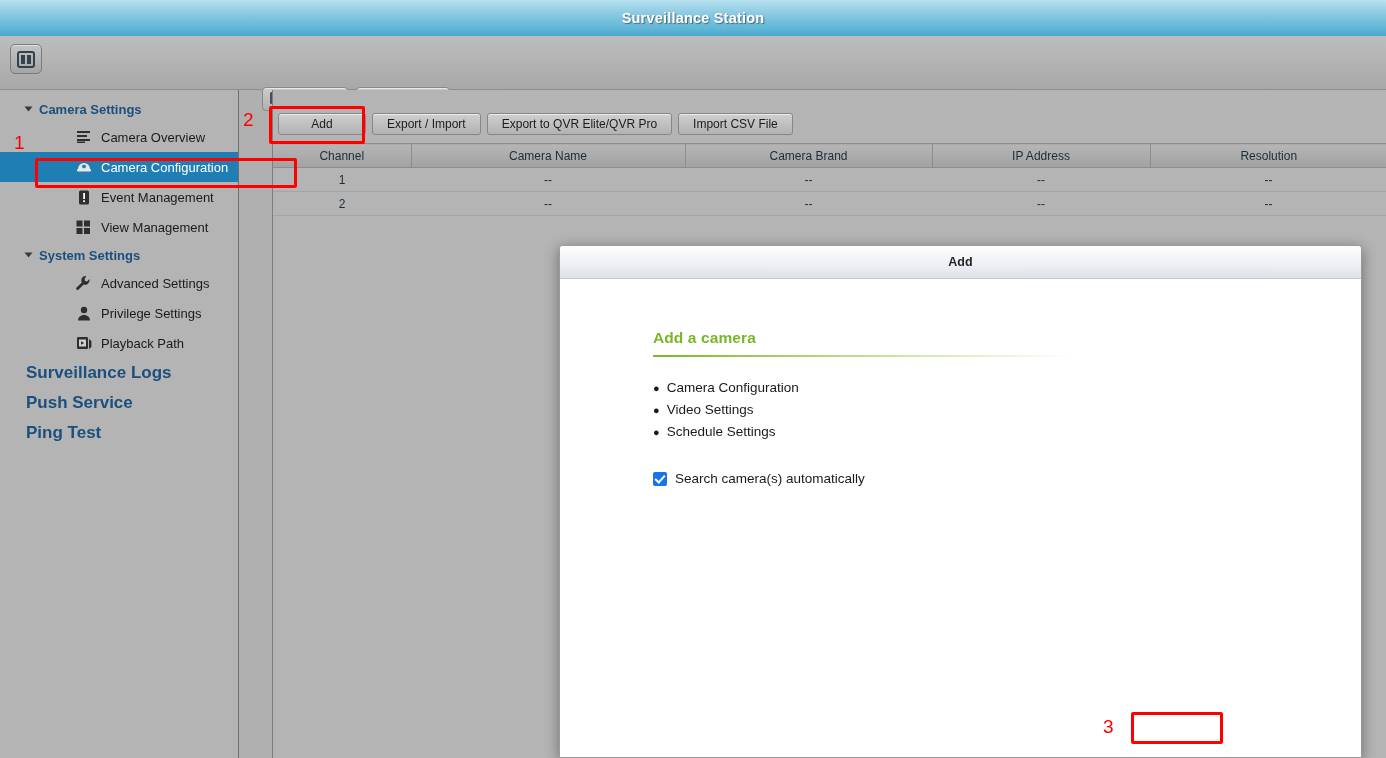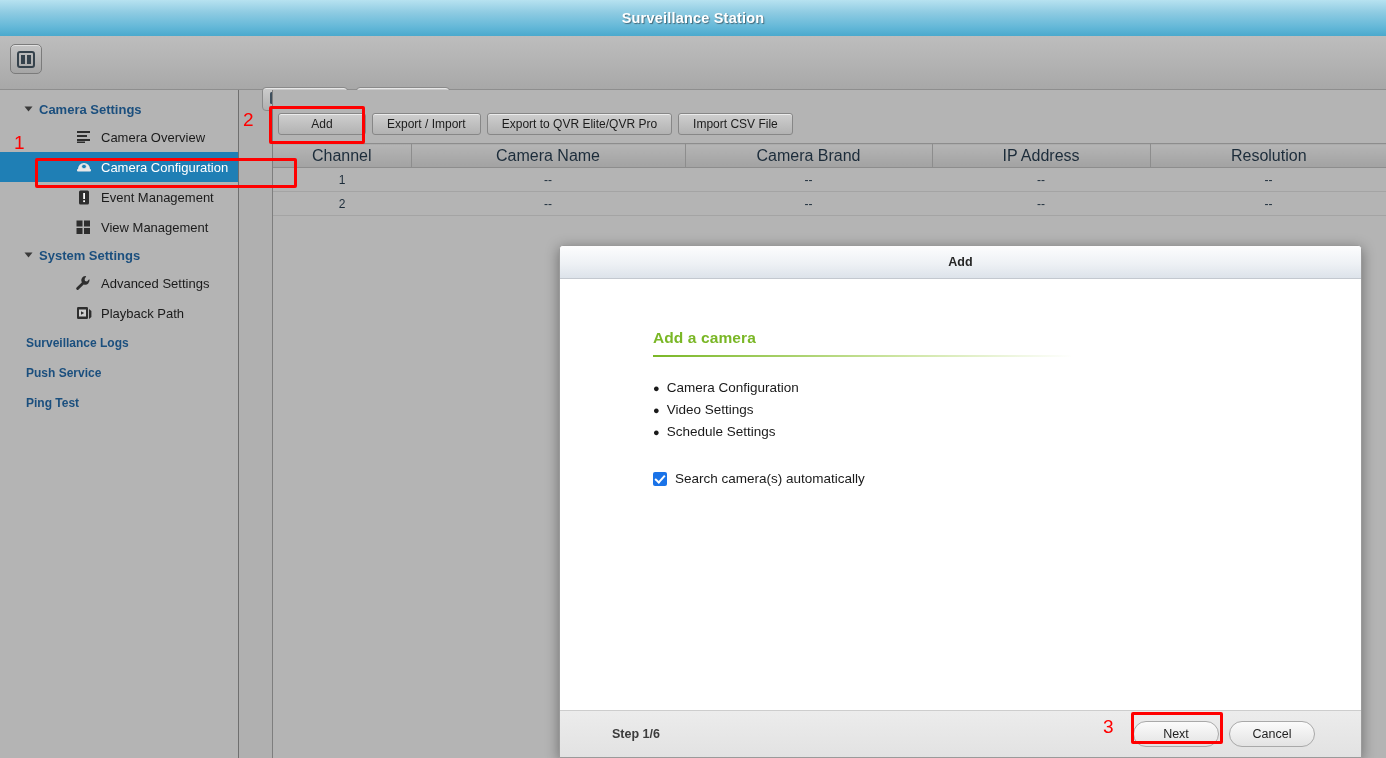--- a/index.html
+++ b/index.html
@@ -87,21 +87,21 @@
     cursor: pointer;
   }
   .item.active {
     background: #1f7fb5;
     color: #ffffff;
   }
   .item .ic { width: 17px; height: 17px; display: flex; align-items: center; justify-content: center; flex: none; }
   .link {
     display: flex; align-items: center;
     height: 30px; padding-left: 26px;
-    font-size: 12px; font-weight: bold; color: #1b4f7e;
+    font-size: 17px; font-weight: bold; color: #1b4f7e;
     cursor: pointer;
   }
   .spacer6 { height: 6px; }
 
   
   .content {
     position: absolute; left: 272px; top: 90px;
     width: 1114px; height: 668px;
     background: #b4b4b4;
     border-left: 1px solid #7e7e7e;
@@ -126,21 +126,21 @@
     width: 1114px;
     border-collapse: collapse;
     table-layout: fixed;
   }
   table.grid th {
     height: 24px;
     background: linear-gradient(to bottom, #b5b5b5, #a2a2a2);
     border-right: 1px solid #8d8d8d;
     border-top: 1px solid #8d8d8d;
     border-bottom: 1px solid #8d8d8d;
-    font-size: 16px; font-weight: normal; color: #1c2c3a;
+    font-size: 12px; font-weight: normal; color: #1c2c3a;
     text-align: center;
   }
   table.grid th:last-child { border-right: none; }
   table.grid td {
     height: 24px;
     border-bottom: 1px solid #a4a4a4;
     font-size: 12px; color: #1c2c3a;
     text-align: center;
     background: #b4b4b4;
   }
@@ -328,20 +328,29 @@
 
     <div class="item">
       <span class="ic">
         <svg width="17" height="16" viewBox="0 0 17 16">
           <path d="M11.2 1.2a4.2 4.2 0 0 0-4.4 6.3L1.6 12.6a1.4 1.4 0 1 0 2 2l5.1-5.2a4.2 4.2 0 0 0 5.6-5.3l-2.3 2.3-2-.4-.4-2z" fill="#2e2e2e"></path>
         </svg>
       </span>
       <span>Advanced Settings</span>
     </div>
 
+    <div class="item">
+      <span class="ic">
+        <svg width="14" height="15" viewBox="0 0 14 15">
+          <circle cx="7" cy="4" r="3.2" fill="#2e2e2e"></circle>
+          <path d="M1 14.5c0-3.4 2.7-5.6 6-5.6s6 2.2 6 5.6z" fill="#2e2e2e"></path>
+        </svg>
+      </span>
+      <span>Privilege Settings</span>
+    </div>
 
     <div class="item">
       <span class="ic">
         <svg width="16" height="15" viewBox="0 0 16 15">
           <rect x="1" y="1" width="11" height="12" rx="1.2" fill="#2e2e2e"></rect>
           <rect x="3" y="3.5" width="7" height="7" fill="#cfcfcf"></rect>
           <path d="M5 5.2 L8.2 7 L5 8.8 Z" fill="#2e2e2e"></path>
           <path d="M13 3 v10 l2.4-2 V5z" fill="#2e2e2e"></path>
         </svg>
       </span>
@@ -431,31 +440,20 @@
         <li>
           <span class="dot">●</span>
           <span>Schedule Settings</span>
         </li>
       </ul>
       <div class="wiz-check">
         <span class="cbox"></span>
         <label>Search camera(s) automatically</label>
       </div>
     </div>
-    <div class="modal-foot">
-      <div class="step">Step 1/6</div>
-      <div class="foot-btns">
-        <div class="dbtn">
-          <span>Next</span>
-        </div>
-        <div class="dbtn">
-          <span>Cancel</span>
-        </div>
-      </div>
-    </div>
   </div>
 
   <div class="anno-box" style="left:35px; top:158px; width:262px; height:30px;"></div>
   <div class="anno-num" style="left:14px; top:132px;">1</div>
 
   <div class="anno-box" style="left:269px; top:106px; width:96px; height:38px;"></div>
   <div class="anno-num" style="left:243px; top:109px;">2</div>
 
   <div class="anno-box" style="left:1131px; top:712px; width:92px; height:32px;"></div>
   <div class="anno-num" style="left:1103px; top:716px;">3</div>

